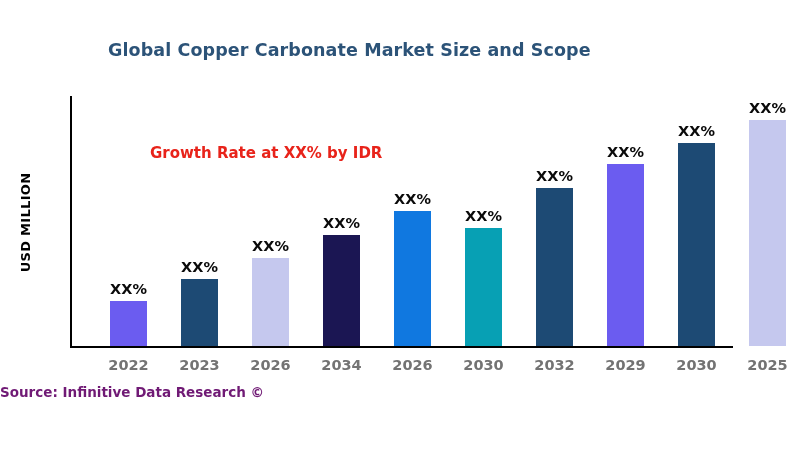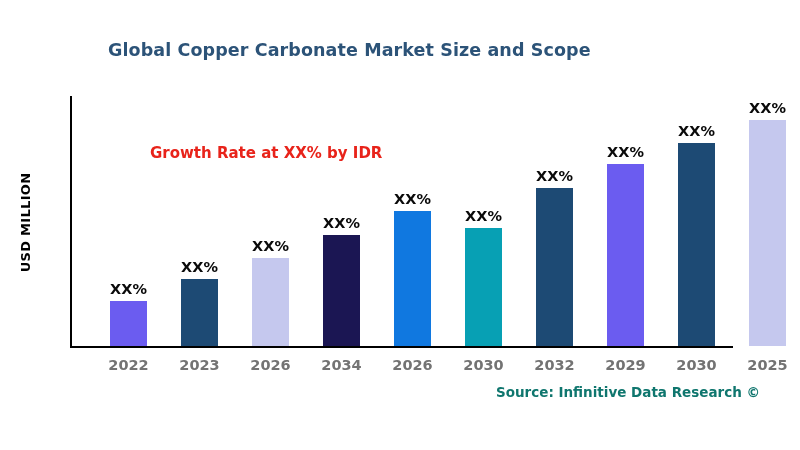--- a/index.html
+++ b/index.html
@@ -122,24 +122,24 @@
     white-space: nowrap;
     text-align: center;
   }
 
   
   #source-note {
     position: absolute;
     left: 0px;
     top: 384px;
     width: 760px;
-    text-align: right;
+    text-align: left;
     font-size: 13.5px;
     font-weight: bold;
-    color: #0f766e;
+    color: #701a75;
   }
 </style>
 </head>
 <body>
 
 <div id="figure">
 
   <div id="chart-title">Global Copper Carbonate Market Size and Scope</div>
 
   <div id="ylabel-wrap">

